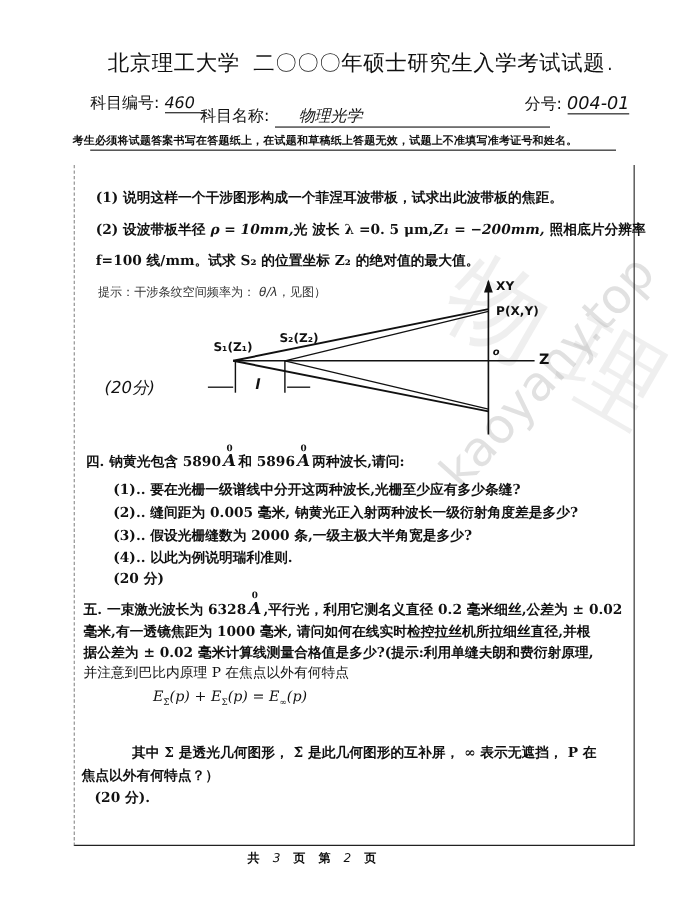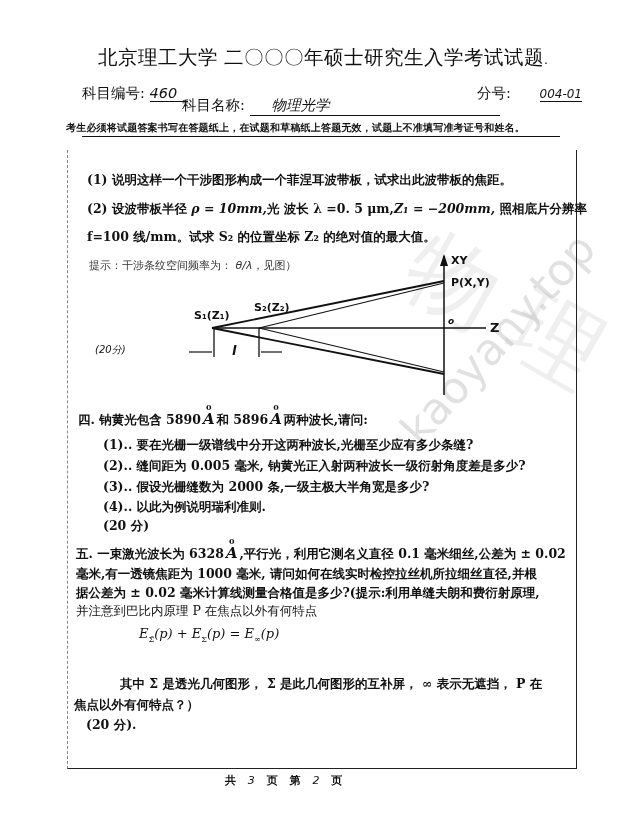--- a/index.html
+++ b/index.html
@@ -1,20 +1,20 @@
 <!DOCTYPE html>
 <html><head>
 <meta charset="utf-8">
 <style>
   html, body { margin: 0; padding: 0; background: #ffffff; }
   body { width: 632px; height: 829px; position: relative; overflow: hidden;
          font-family: "DejaVu Serif", "Liberation Serif", serif; color: #111; }
   .abs { position: absolute; white-space: nowrap; }
   .title { left: 98px; top: 44px; font-size: 19.5px; letter-spacing: 0.5px;
-           font-family: Liberation Sans, sans-serif; text-align: center; }
+           font-family: Liberation Mono, monospace; text-align: center; }
   .title .dot { font-size: 14px; }
   .meta { top: 84px; font-size: 14.5px; font-family: "DejaVu Sans", sans-serif; }
   .hand { font-family: "DejaVu Sans", sans-serif; font-style: italic; }
   .ul { border-bottom: 1.2px solid #111; display: inline-block; }
   .notice { left: 66px; top: 121px; font-size: 10px; font-weight: bold;
             font-family: "DejaVu Sans", sans-serif; letter-spacing: 0.2px; }
   .notice-line { left: 82px; top: 136px; width: 478px; height: 0;
                  border-top: 1.4px solid #111; }
   .frame { left: 67px; top: 150px; width: 508px; height: 618px;
            border-left: 1px dashed #888; border-right: 1.4px solid #222;
@@ -52,21 +52,21 @@
 <div class="abs meta" style="left:82px;">
   <span>科目编号:</span>
   <span class="ul hand" style="width:38px; text-align:left;">460</span>
 </div>
 <div class="abs meta" style="left:182px;margin-top:12px;">
   <span>科目名称:</span>
   <span class="ul hand" style="width:228px; padding-left:22px;">物理光学</span>
 </div>
 <div class="abs meta" style="left:477px;">
   <span>分号:</span>
-  <span class="ul hand" style="font-size:12px;margin-left:24px;">004-01</span>
+  <span class="ul hand" style="font-size:16px;">004-01</span>
 </div>
 
 <div class="abs notice">考生必须将试题答案书写在答题纸上，在试题和草稿纸上答题无效，试题上不准填写准考证号和姓名。</div>
 <div class="abs notice-line"></div>
 
 <div class="abs frame"></div>
 
 <div class="abs q" style="left:87px; top:172px;">(1) 说明这样一个干涉图形构成一个菲涅耳波带板，试求出此波带板的焦距。</div>
 <div class="abs q" style="left:87px; top:201px;">
   <span>(2) 设波带板半径</span>
@@ -100,35 +100,35 @@
     <line x1="261" y1="352" x2="282" y2="352" stroke-width="1.2"></line>
   </g>
 </svg>
 <div class="abs diag-label" style="left:451px; top:254px;">XY</div>
 <div class="abs diag-label" style="left:451px; top:276px;">P(X,Y)</div>
 <div class="abs diag-label" style="left:448px; top:316px; font-style:italic; font-size:9px;">o</div>
 <div class="abs diag-label" style="left:490px; top:320px; font-size:13px;">Z</div>
 <div class="abs diag-label" style="left:194px; top:309px;">S₁(Z₁)</div>
 <div class="abs diag-label" style="left:254px; top:301px;">S₂(Z₂)</div>
 <div class="abs diag-label" style="left:232px; top:343px; font-style:italic; font-size:13px;">l</div>
-<div class="abs hand" style="left:95px; top:343px; font-size:10px;">(20分)</div>
+<div class="abs hand" style="left:95px; top:343px; font-size:15px;">(20分)</div>
 
 <div class="abs q" style="left:78px; top:410px;">
   <span>四.</span>
   <span>钠黄光包含 5890</span><span class="angstrom"><span class="ring">0</span><span>A</span></span><span>和 5896</span><span class="angstrom"><span class="ring">0</span><span>A</span></span><span>两种波长,请问:</span>
 </div>
 <div class="abs q" style="left:103px; top:437px;">(1).. 要在光栅一级谱线中分开这两种波长,光栅至少应有多少条缝?</div>
 <div class="abs q" style="left:103px; top:458px;">(2).. 缝间距为 0.005 毫米, 钠黄光正入射两种波长一级衍射角度差是多少?</div>
 <div class="abs q" style="left:103px; top:479px;">(3).. 假设光栅缝数为 2000 条,一级主极大半角宽是多少?</div>
 <div class="abs q" style="left:103px; top:499px;">(4).. 以此为例说明瑞利准则.</div>
 <div class="abs q" style="left:103px; top:518px;">(20 分)</div>
 
 <div class="abs q" style="left:76px; top:544px;">
   <span>五.</span>
-  <span>一束激光波长为 6328</span><span class="angstrom"><span class="ring">0</span><span>A</span></span><span>,平行光，利用它测名义直径 0.1 毫米细丝,公差为 ± 0.02</span>
+  <span>一束激光波长为 6328</span><span class="angstrom"><span class="ring">0</span><span>A</span></span><span>,平行光，利用它测名义直径 0.2 毫米细丝,公差为 ± 0.02</span>
 </div>
 <div class="abs q" style="left:76px; top:566px;">毫米,有一透镜焦距为  1000  毫米, 请问如何在线实时检控拉丝机所拉细丝直径,并根</div>
 <div class="abs q" style="left:76px; top:585px;">据公差为 ± 0.02  毫米计算线测量合格值是多少?(提示:利用单缝夫朗和费衍射原理,</div>
 <div class="abs q" style="left:76px; top:603px; font-weight:normal;">并注意到巴比内原理 P 在焦点以外有何特点</div>
 
 <div class="abs formula">
   <span>E</span><span class="sub">Σ̄</span><span>(p) + </span><span>E</span><span class="sub">Σ</span><span>(p) = </span><span>E</span><span class="sub">∞</span><span>(p)</span>
 </div>
 
 <div class="abs q" style="left:120px; top:676px;">其中 Σ 是透光几何图形， Σ̄ 是此几何图形的互补屏， ∞ 表示无遮挡， P 在</div>

